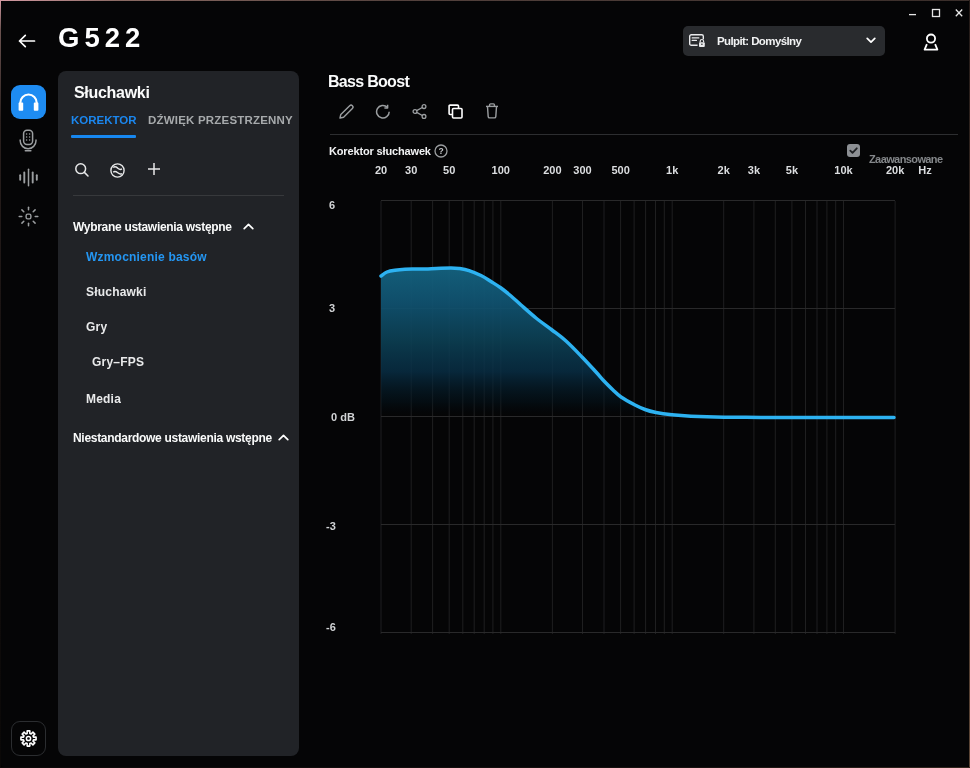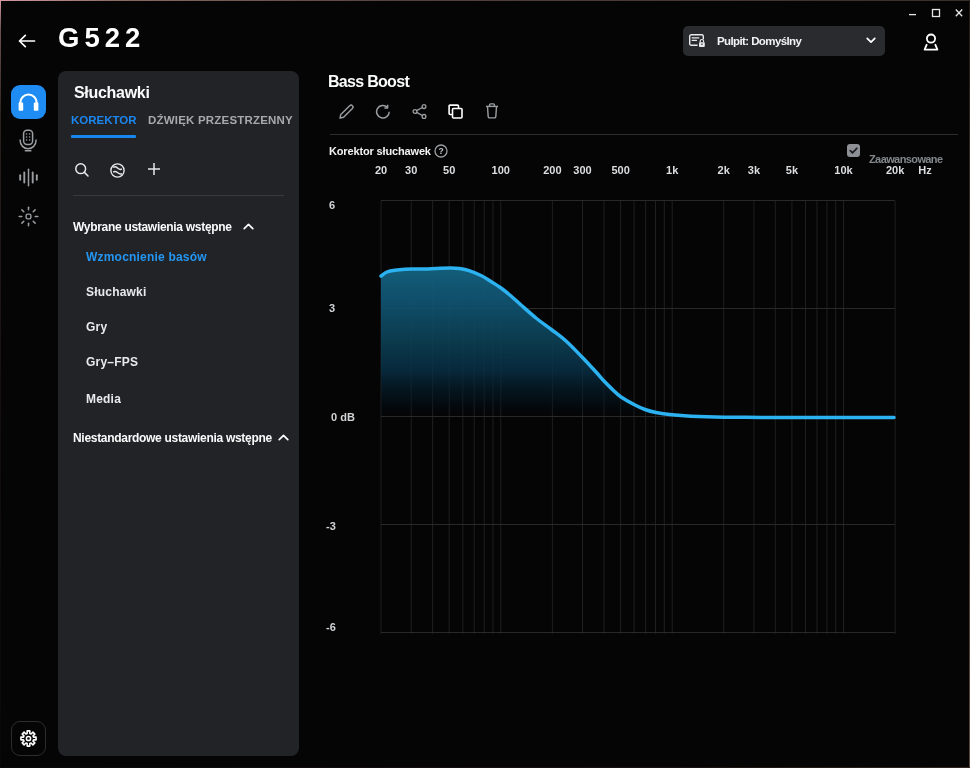--- a/index.html
+++ b/index.html
@@ -148,21 +148,21 @@
     <path d="M7 1 v12 M1 7 h12" stroke="#e7e8e9" stroke-width="1.5"></path>
   </svg>
   <div class="abs" id="psep"></div>
   <div class="abs sechead" style="left:15px;top:149px;">Wybrane ustawienia wstępne</div>
   <svg class="abs" style="left:185px;top:152px;width:11px;height:7px;" viewBox="0 0 11 7">
     <path d="M1.2 5.6 L5.5 1.4 L9.8 5.6" stroke="#fff" stroke-width="1.7" fill="none" stroke-linecap="round" stroke-linejoin="round"></path>
   </svg>
   <div class="abs item" style="top:179px;color:#2496f2;">Wzmocnienie basów</div>
   <div class="abs item" style="top:214px;">Słuchawki</div>
   <div class="abs item" style="top:249px;">Gry</div>
-  <div class="abs item" style="top:284px;">Gry–FPS</div>
+  <div class="abs item" style="top:284px;margin-left:6px;">Gry–FPS</div>
   <div class="abs item" style="top:321px;">Media</div>
   <div class="abs sechead" style="left:15px;top:360px;">Niestandardowe ustawienia wstępne</div>
   <svg class="abs" style="left:220px;top:363px;width:11px;height:7px;" viewBox="0 0 11 7">
     <path d="M1.2 5.6 L5.5 1.4 L9.8 5.6" stroke="#fff" stroke-width="1.7" fill="none" stroke-linecap="round" stroke-linejoin="round"></path>
   </svg>
 </div>
 
 <div class="abs" id="bassboost">Bass Boost</div>
 <svg class="abs" style="left:338px;top:103px;width:15px;height:15px;" viewBox="0 0 15 15">
   <path d="M10.7 1.7 a1.9 1.9 0 0 1 2.7 2.7 L4.6 13.2 L1 14 L1.8 10.4 Z" fill="none" stroke="#9b9ea0" stroke-width="1.4" stroke-linejoin="round"></path>

